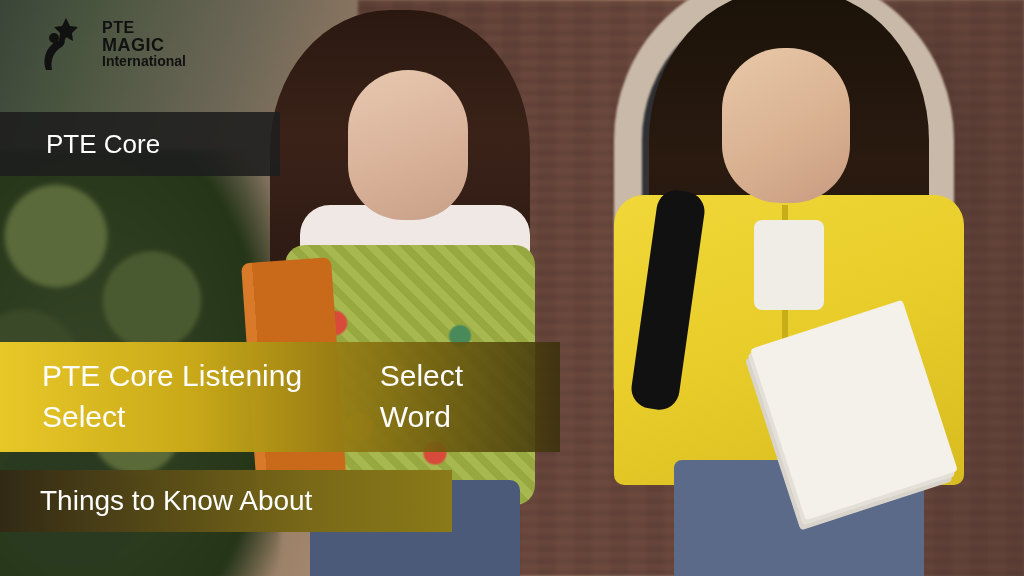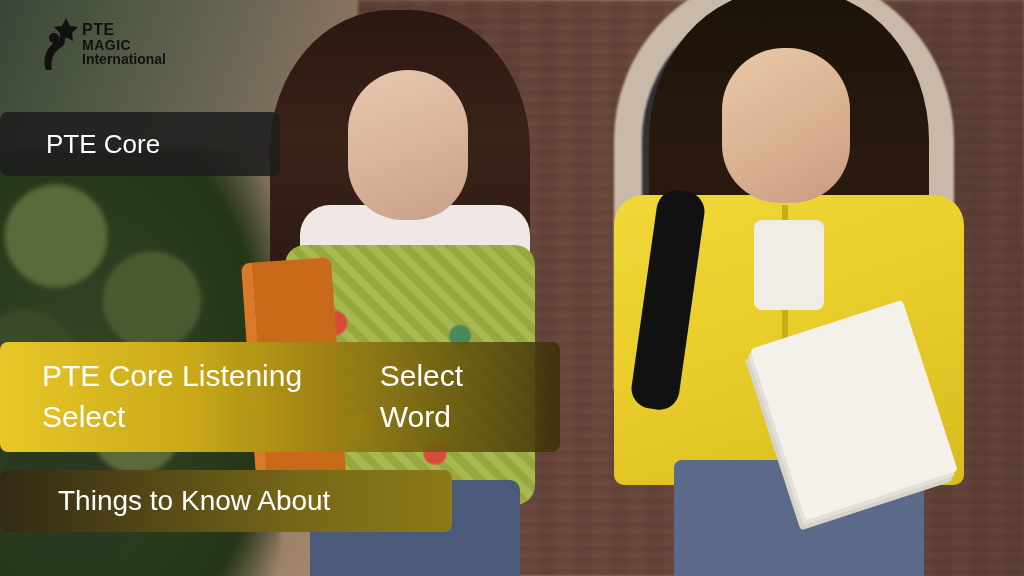--- a/index.html
+++ b/index.html
@@ -154,57 +154,57 @@
     border-radius:4px;
   }
   .p2 .jeans{
     position:absolute; left:70px; top:460px; width:250px; height:120px;
     background:#5a6a88; border-radius:8px 8px 0 0;
   }
 
   
   .logo {
     position:absolute; left:36px; top:18px;
-    display:flex; align-items:center; gap:4px;
+    display:flex; align-items:center; gap:24px;
     color:#111;
   }
   .logo-mark{
     width:42px; height:52px; position:relative;
   }
   .logo-text{ line-height:1; }
   .logo-text .l1{ font-size:16px; font-weight:700; letter-spacing:.5px; }
-  .logo-text .l2{ font-size:14px; font-weight:800; letter-spacing:.5px; }
+  .logo-text .l2{ font-size:18px; font-weight:800; letter-spacing:.5px; }
   .logo-text .l3{ font-size:14px; font-weight:600; }
 
   .tag {
     position:absolute;
     color:#fff;
     font-weight:400;
-    display:flex; align-items:center;border-radius:8px;
+    display:flex; align-items:center;
   }
   .tag-category{
     left:0; top:112px;
     width:280px; height:64px;
     background:rgba(30,30,30,.88);
     padding-left:46px;
     font-size:26px;
   }
   .tag-title{
     left:0; top:342px;
     width:560px; height:110px;
     background: linear-gradient(90deg, #e8c828 0%, #c8a818 35%, rgba(58,48,10,.85) 100%);
     padding:14px 24px 14px 42px;
     font-size:30px; line-height:1.35;
     align-items:flex-start; flex-direction:row; justify-content:center;
   }
   .tag-sub{
     left:0; top:470px;
     width:452px; height:62px;
     background: linear-gradient(90deg, rgba(50,40,20,.92) 0%, #7a6a18 70%, #8a7a18 100%);
-    padding-left:58px;
+    padding-left:40px;
     font-size:28px;
   }
 </style>
 </head>
 <body>
 
 <div class="scene">
   <div class="building"></div>
   <div class="arch"></div>
   <div class="bush"></div>

